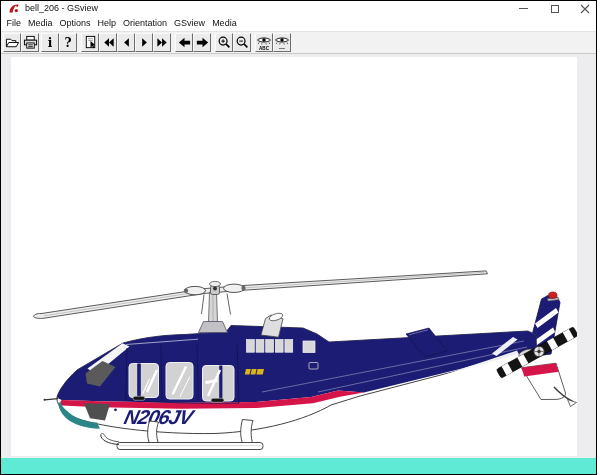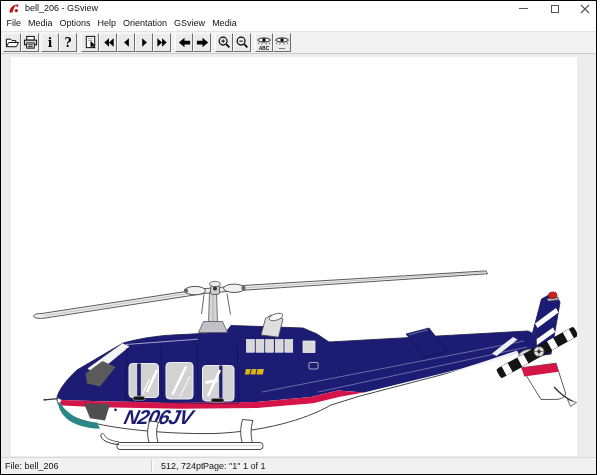--- a/index.html
+++ b/index.html
@@ -308,20 +308,14 @@
           <rect x="117" y="441.5" width="146" height="7" rx="3" fill="#fff" stroke="#333" stroke-width="0.9"></rect>
           <line x1="119" y1="444.6" x2="261" y2="444.6" stroke="#b5b5b5" stroke-width="0.5"></line>
           <path d="M119,443.5 C108,443 100.5,438.6 100.8,434" stroke="#333" stroke-width="1" fill="none"></path>
           <path d="M119,440.8 C111,440.2 105.4,437 104.6,434.2" stroke="#333" stroke-width="0.8" fill="none"></path>
           <path d="M100.8,434 C100.9,432.2 103,431.6 104.6,434.2" stroke="#333" stroke-width="0.8" fill="none"></path>
         </g>
       </svg>
     </div>
   </div>
 
-  <div class="statusbar">
-    <span class="sb-file">File: bell_206</span>
-    <span class="sb-sep"></span>
-    <span class="sb-coords">512, 724pt</span>
-    <span class="sb-page">Page: "1"  1 of 1</span>
-  </div>
 
 </div>
 
 </body></html>

